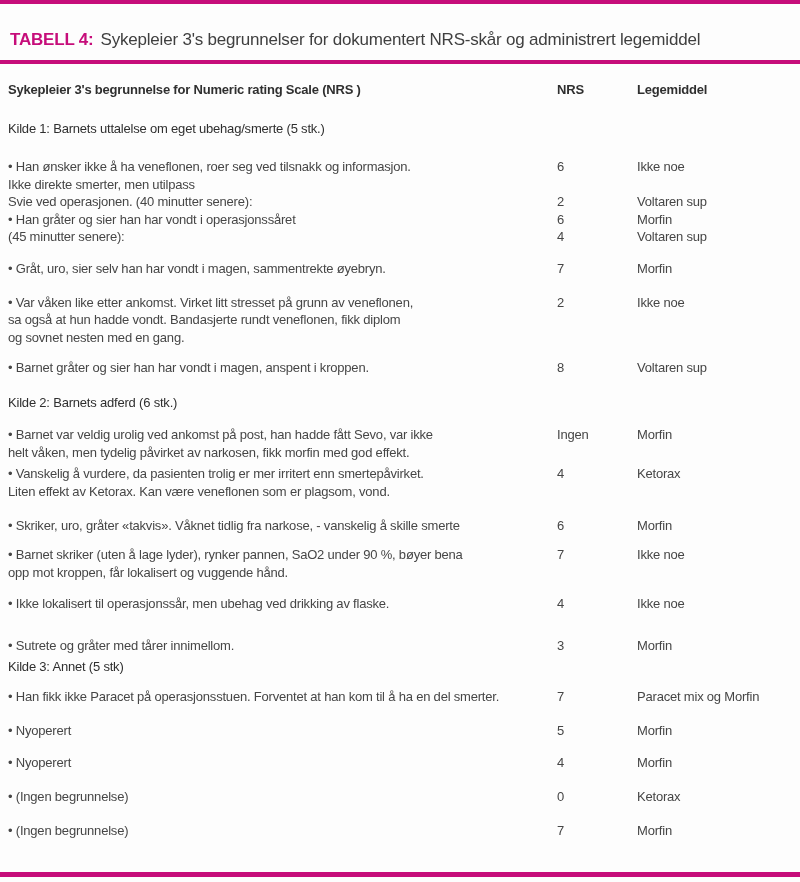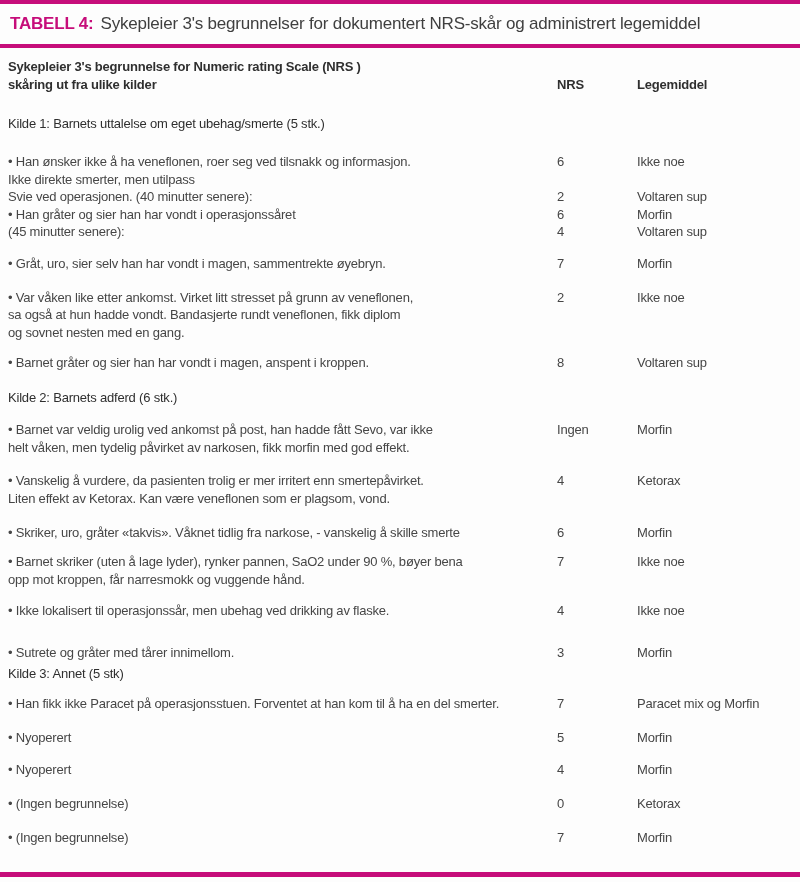--- a/index.html
+++ b/index.html
@@ -2,38 +2,38 @@
 <html lang="no" style="--accent: #c60d7a;"><head>
 <meta charset="utf-8">
 <style>
   :root { --accent:#c60d7a; --text:#464646; --bold-text:#2f2f2f; }
   * { margin:0; padding:0; box-sizing:border-box; }
   body { background:#ffffff; font-family:"Liberation Sans", sans-serif; }
   .page { position:relative; width:800px; height:882px; background:#fdfdfd; overflow:hidden; }
   .bar { width:100%; background:var(--accent); }
   .top-bar { height:4px; }
   .bottom-bar { position:absolute; left:0; top:872px; height:5px; }
-  .title-row { padding:9px 10px 0 10px; font-size:17px; line-height:22px; letter-spacing:-0.2px; color:#3f3f3f; white-space:nowrap; }
+  .title-row { padding:25px 10px 0 10px; font-size:17px; line-height:22px; letter-spacing:-0.2px; color:#3f3f3f; white-space:nowrap; }
   .title-row .label { color:var(--accent); font-weight:bold; margin-right:7px; }
   .rule { margin-top:9px; height:4px; background:var(--accent); }
-  .thead { display:flex; padding:10px 8px 0 8px; font-size:13px; font-weight:bold; color:var(--bold-text); line-height:18px; letter-spacing:-0.2px;align-items:flex-end; }
+  .thead { display:flex; padding:17px 8px 0 8px; font-size:13px; font-weight:bold; color:var(--bold-text); line-height:18px; letter-spacing:-0.2px; }
   .col-desc { width:549px; white-space:nowrap; }
   .col-nrs { width:80px; white-space:nowrap; }
   .col-med { flex:1; white-space:nowrap; }
   .tbody { padding:0 8px; font-size:13px; color:var(--text); letter-spacing:-0.2px; }
   .heading { font-weight:normal; color:var(--bold-text); line-height:18px; margin-top:21px; white-space:nowrap; }
   .row .line { display:flex; line-height:17.6px; }
   
   .sec-0 > .row:nth-child(2){margin-top:20px}
   .sec-0 > .row:nth-child(3){margin-top:14px}
   .sec-0 > .row:nth-child(4){margin-top:16px}
   .sec-0 > .row:nth-child(5){margin-top:13px}
   .sec-1 > .heading{margin-top:17px}
   .sec-1 > .row:nth-child(2){margin-top:14px}
-  .sec-1 > .row:nth-child(3){margin-top:16px}
+  .sec-1 > .row:nth-child(3){margin-top:4px}
   .sec-1 > .row:nth-child(4){margin-top:17px}
   .sec-1 > .row:nth-child(5){margin-top:11px}
   .sec-1 > .row:nth-child(6){margin-top:14px}
   .sec-1 > .row:nth-child(7){margin-top:24px}
   .sec-2 > .heading{margin-top:4px}
   .sec-2 > .row:nth-child(2){margin-top:12px}
   .sec-2 > .row:nth-child(3){margin-top:16px}
   .sec-2 > .row:nth-child(4){margin-top:15px}
   .sec-2 > .row:nth-child(5){margin-top:16px}
   .sec-2 > .row:nth-child(6){margin-top:16px}
@@ -46,21 +46,20 @@
 
   <div class="title-row">
     <span class="label">TABELL 4:</span><span>Sykepleier 3's begrunnelser for dokumentert NRS-skår og administrert legemiddel</span>
   </div>
 
   <div class="rule"></div>
 
   <div class="thead">
     <div class="col-desc">
       <div>Sykepleier 3's begrunnelse for Numeric rating Scale (NRS )</div>
-      <div>skåring ut fra ulike kilder</div>
     </div>
     <div class="col-nrs">NRS</div>
     <div class="col-med">Legemiddel</div>
   </div>
 
   <div class="tbody">
       <div class="sec sec-0">
         <div class="heading">Kilde 1: Barnets uttalelse om eget ubehag/smerte (5 stk.)</div>
         <div class="row">
           <div class="line">
@@ -154,21 +153,21 @@
             <div class="col-med cell">Morfin</div>
           </div>
         </div>
         <div class="row">
           <div class="line">
             <div class="col-desc cell">• Barnet skriker (uten å lage lyder), rynker pannen, SaO2 under 90 %, bøyer bena</div>
             <div class="col-nrs cell">7</div>
             <div class="col-med cell">Ikke noe</div>
           </div>
           <div class="line">
-            <div class="col-desc cell">opp mot kroppen, får narresmokk og vuggende hånd.</div>
+            <div class="col-desc cell">opp mot kroppen, får lokalisert og vuggende hånd.</div>
             <div class="col-nrs cell"></div>
             <div class="col-med cell"></div>
           </div>
         </div>
         <div class="row">
           <div class="line">
             <div class="col-desc cell">• Ikke lokalisert til operasjonssår, men ubehag ved drikking av flaske.</div>
             <div class="col-nrs cell">4</div>
             <div class="col-med cell">Ikke noe</div>
           </div>

